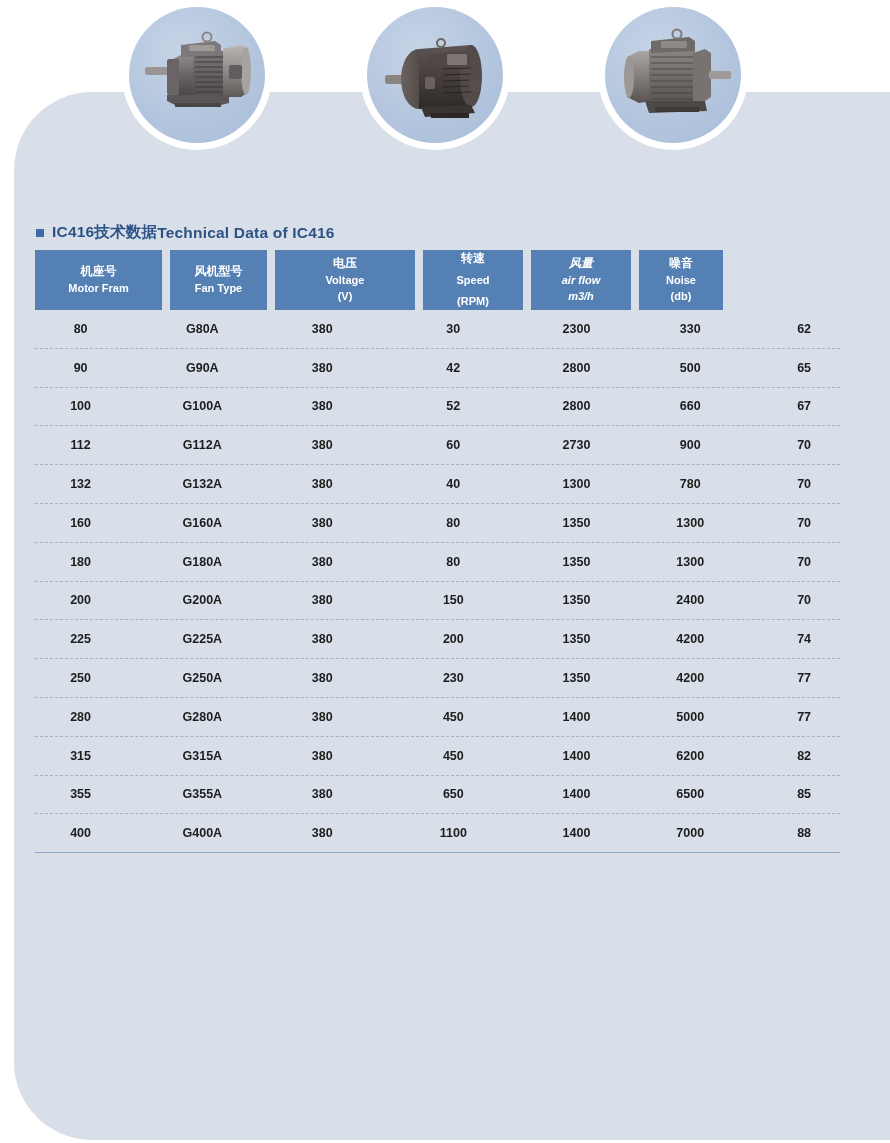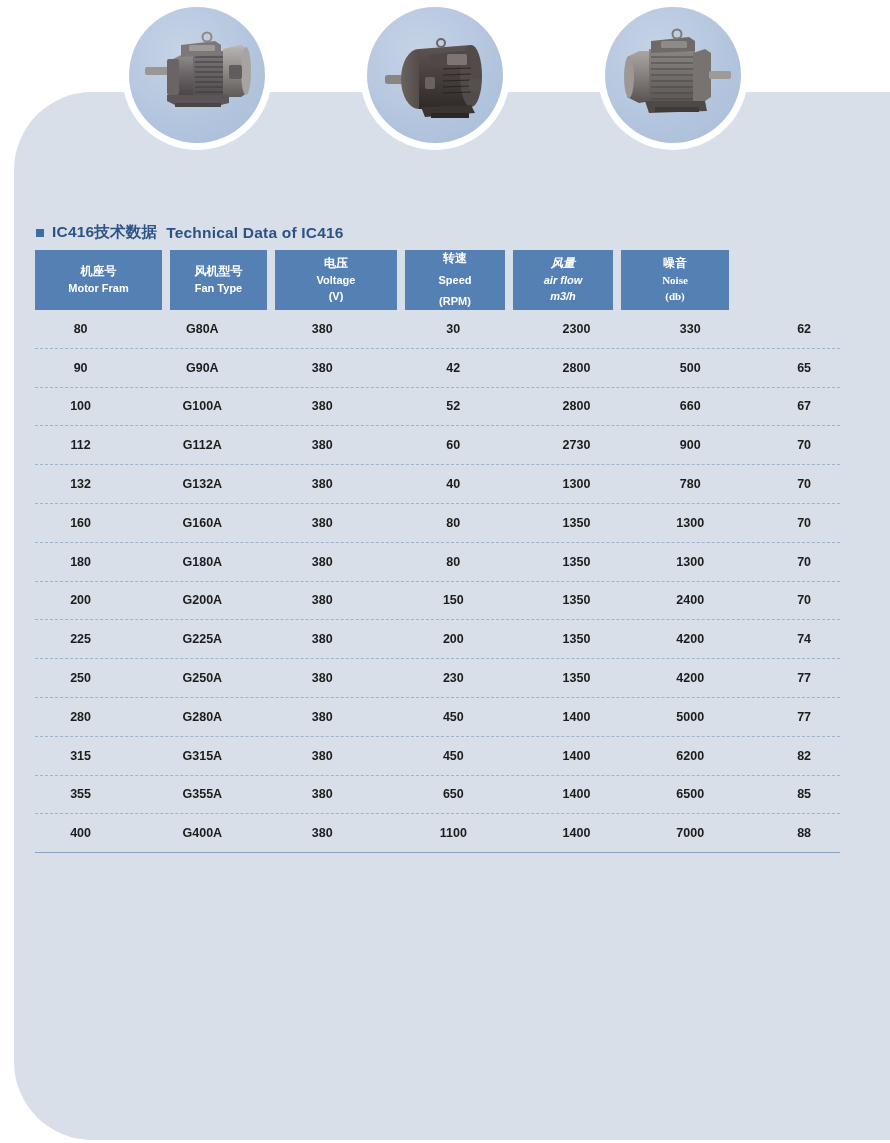--- a/index.html
+++ b/index.html
@@ -78,21 +78,21 @@
     display: flex;
     align-items: center;
   }
   .title-bullet {
     display: inline-block;
     width: 8px;
     height: 8px;
     background: #3f6ca4;
     margin-right: 8px;
   }
-  .title-cn { margin-right: 9px; }
+  .title-cn { }
 
   
   .table {
     position: absolute;
     left: 35px;
     top: 250px;
     width: 805px;
   }
   .thead {
     display: flex;
@@ -141,25 +141,25 @@
   
   .c-0 { width: 127px; }
   .c-1 { width: 95px; }
   .c-2 { width: 122px; }
   .c-3 { width: 126px; }
   .c-4 { width: 100px; justify-content: space-between; }
   .c-5 { width: 100px; }
   .c-6 { width: 100px; }
   .thead .c-0 { width: 127px; }
   .thead .c-1 { width: 97px; }
-  .thead .c-2 { width: 122px; }
+  .thead .c-2 { width: 140px; }
   .thead .c-3 { width: 126px; }
   .thead .c-4 { width: 100px; }
   .thead .c-5 { width: 100px; font-style: italic; }
-  .thead .c-6 { width: 108px; font-family: Liberation Serif, serif; }
+  .thead .c-6 { width: 84px; }
 </style>
 </head>
 <body>
 
 <div id="page">
 
   <div class="panel"></div>
 
   <div class="hero">
 

